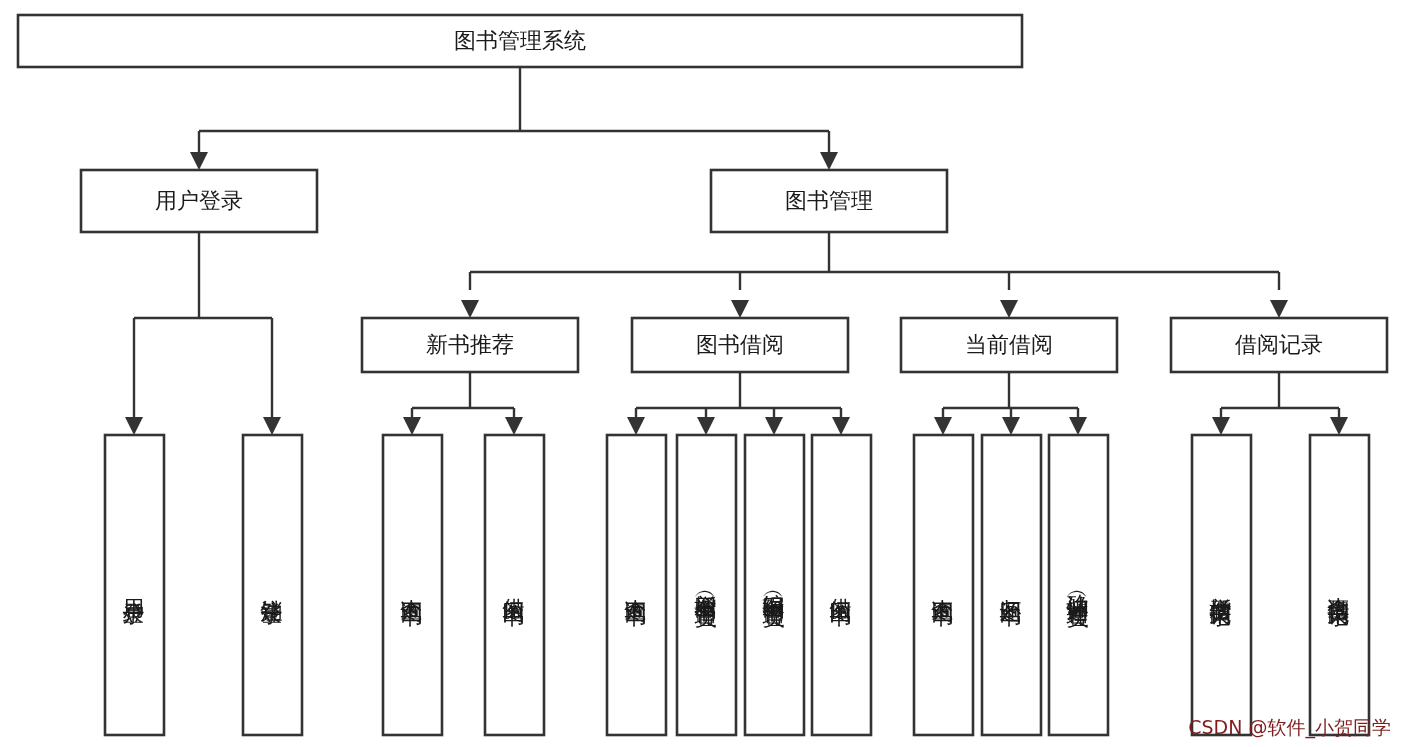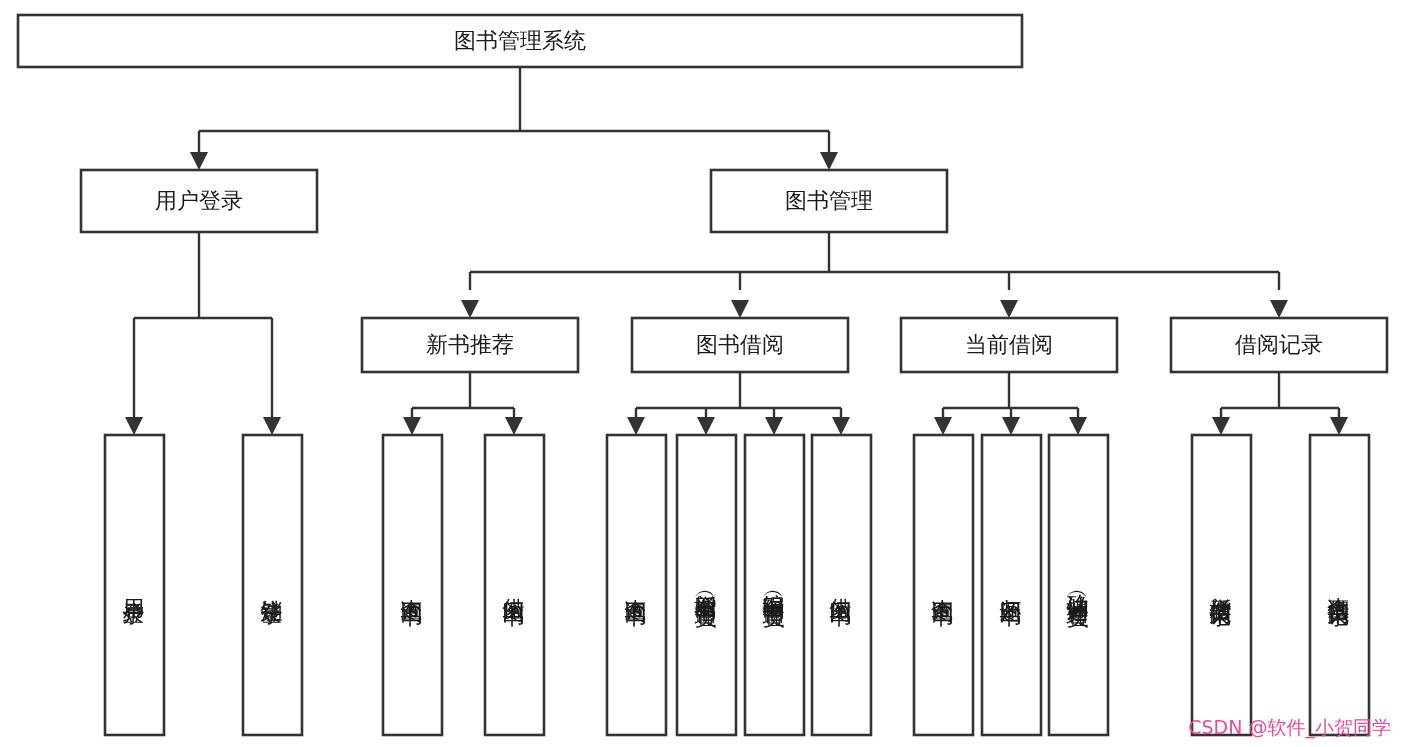--- a/index.html
+++ b/index.html
@@ -52,21 +52,21 @@
     text-anchor: middle;
     dominant-baseline: central;
     letter-spacing: 2px;
   }
   .watermark {
     position: absolute;
     right: 14px;
     bottom: 6px;
     font-family: "DejaVu Sans", "Liberation Sans", sans-serif;
     font-size: 19px;
-    color: #ec4899;
+    color: #7f1d1d;
     white-space: nowrap;
     user-select: none;
     pointer-events: none;
   }
 </style>
 </head>
 <body>
 
 <svg id="diagram" viewBox="0 0 1405 747" xmlns="http://www.w3.org/2000/svg">
 

